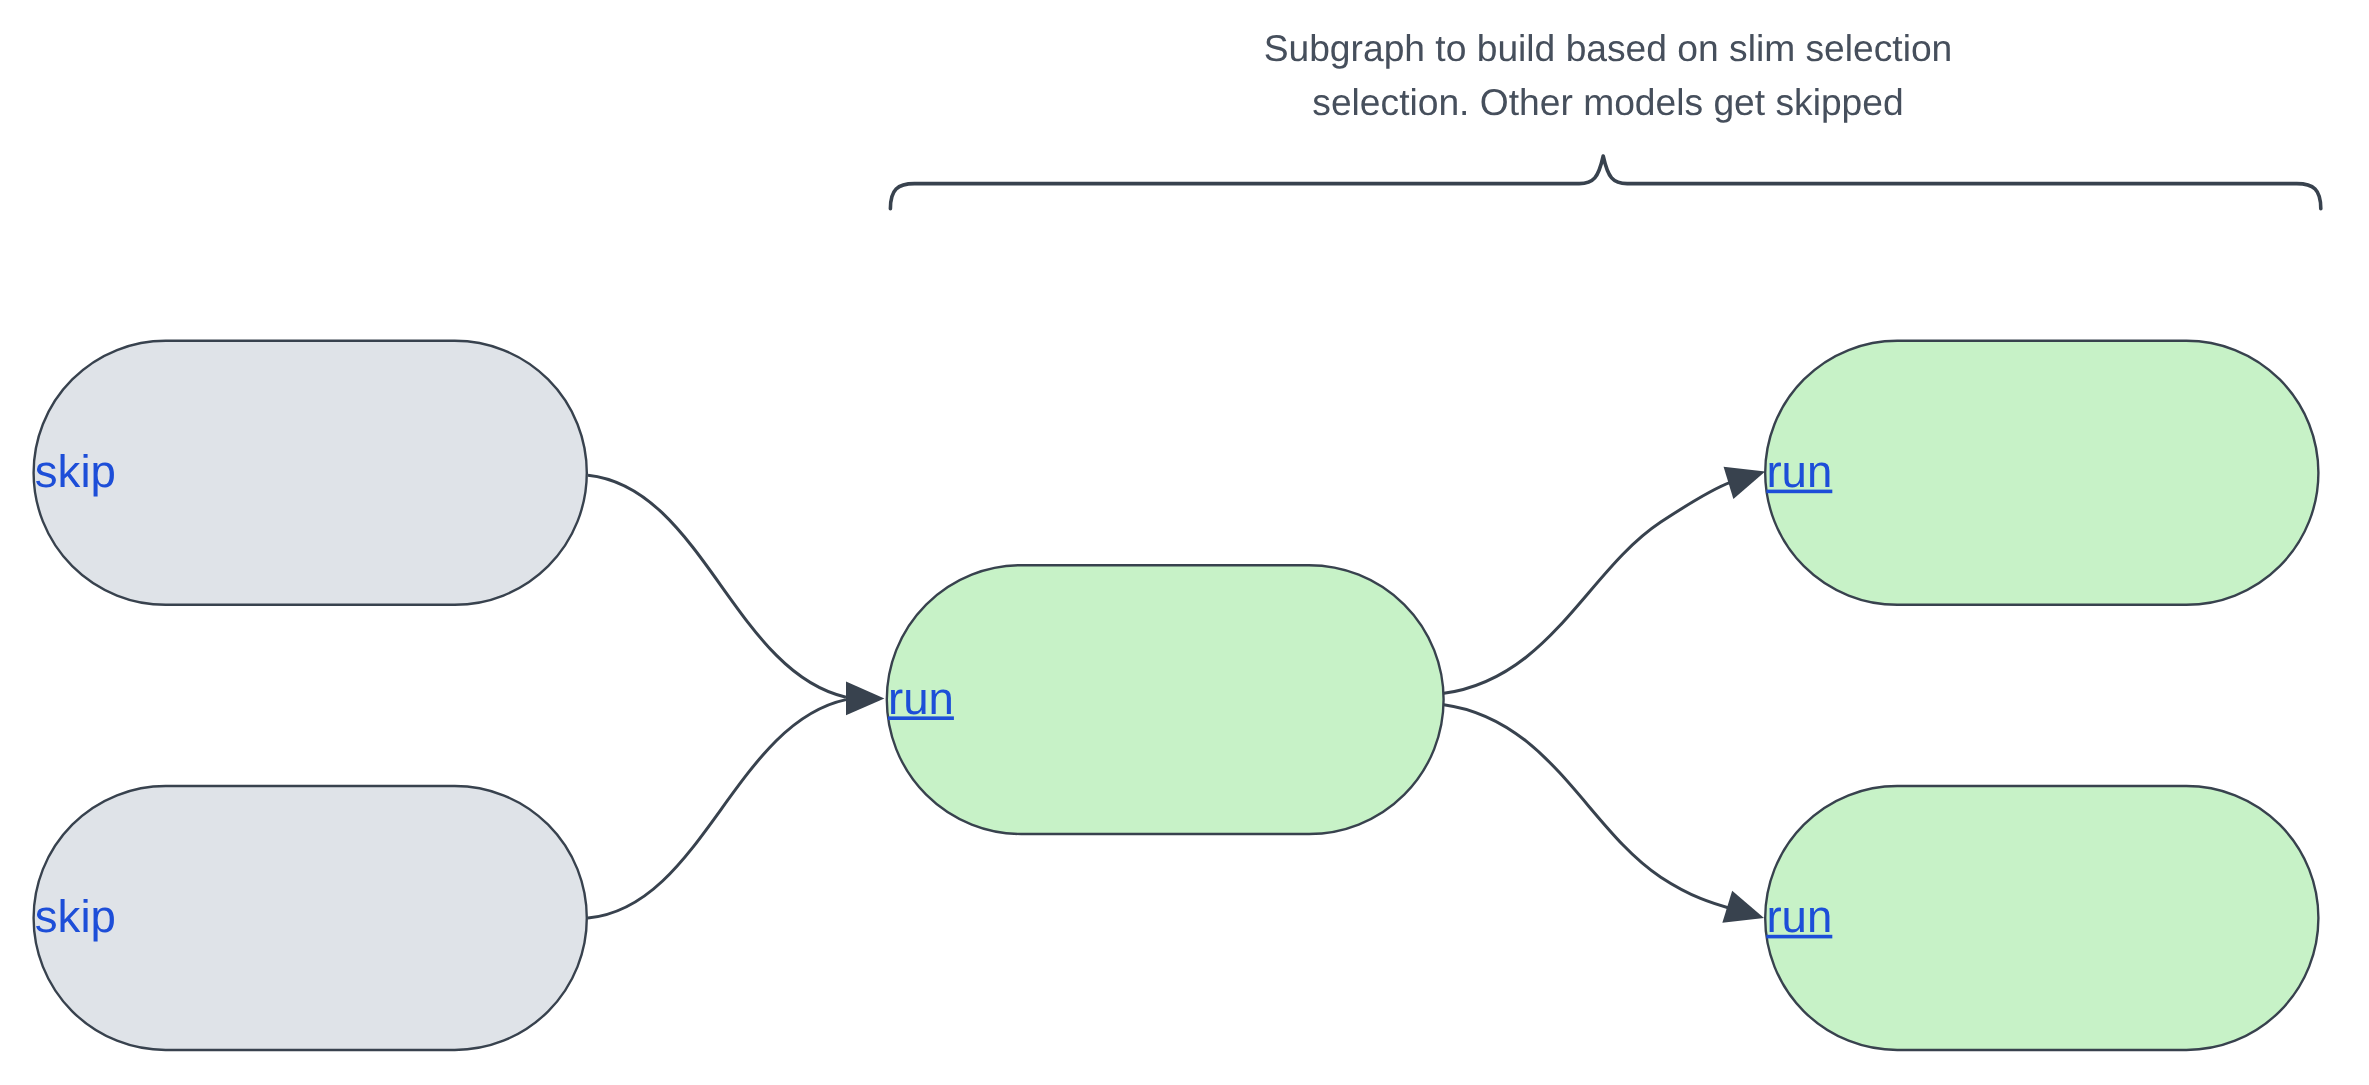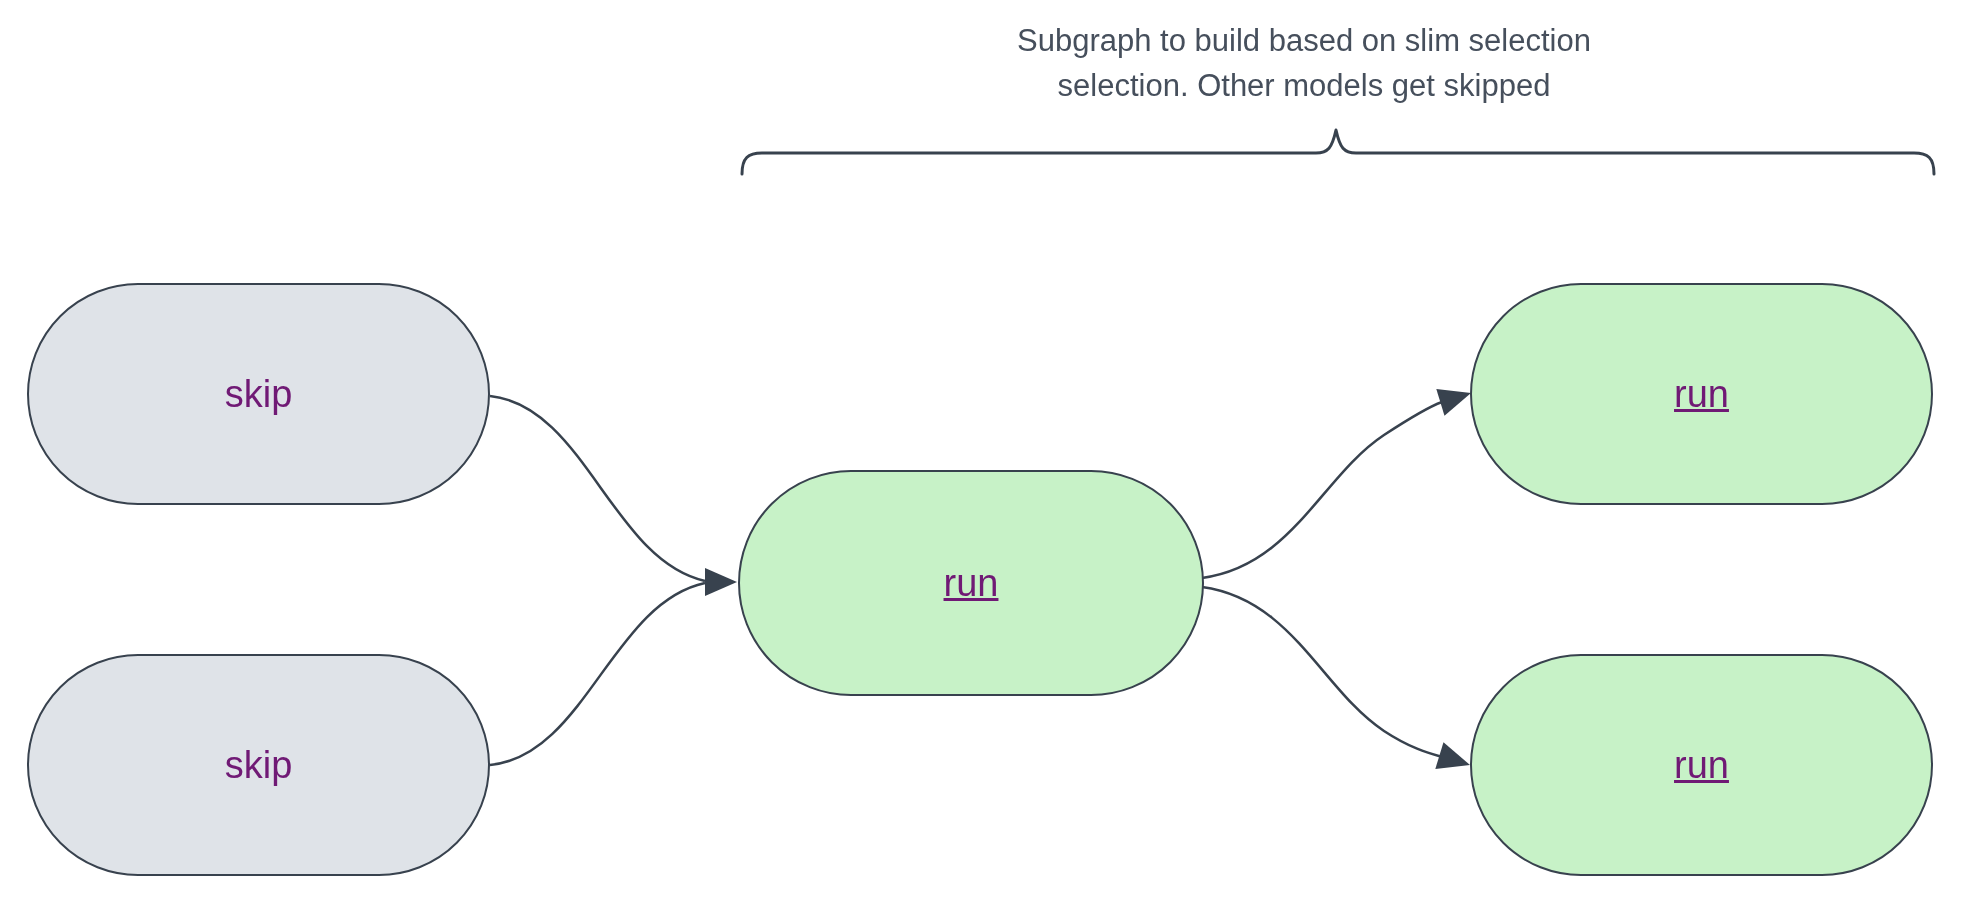--- a/index.html
+++ b/index.html
@@ -12,21 +12,21 @@
     width: 1974px;
     height: 904px;
     background: #ffffff;
     overflow: hidden;
     font-family: "Liberation Sans", sans-serif;
   }
 
   
   .annotation {
     position: absolute;
-    left: 924px;
+    left: 960px;
     top: 18px;
     width: 760px;
     text-align: center;
     color: #464f5c;
     font-size: 31px;
     line-height: 45px;
     white-space: nowrap;
   }
 
   
@@ -54,23 +54,23 @@
     stroke: none;
   }
 
   
   .node {
     position: absolute;
     border: 2.5px solid #38424e;
     border-radius: 120px;
     display: flex;
     align-items: center;
-    justify-content: center;
+    justify-content: flex-start;
     box-sizing: border-box;
-    color: #701a75;
+    color: #1d4ed8;
     font-size: 38px;
   }
   .node.skip { background: #dfe3e8; }
   .node.run  { background: #c7f2c7; text-decoration: underline; }
 
   .node-skip-top        { left: 27px;   top: 283px; width: 463px; height: 222px; }
   .node-skip-bottom     { left: 27px;   top: 654px; width: 463px; height: 222px; }
   .node-run-center      { left: 738px;  top: 470px; width: 466px; height: 226px; }
   .node-run-top-right   { left: 1470px; top: 283px; width: 463px; height: 222px; }
   .node-run-bottom-right{ left: 1470px; top: 654px; width: 463px; height: 222px; }

